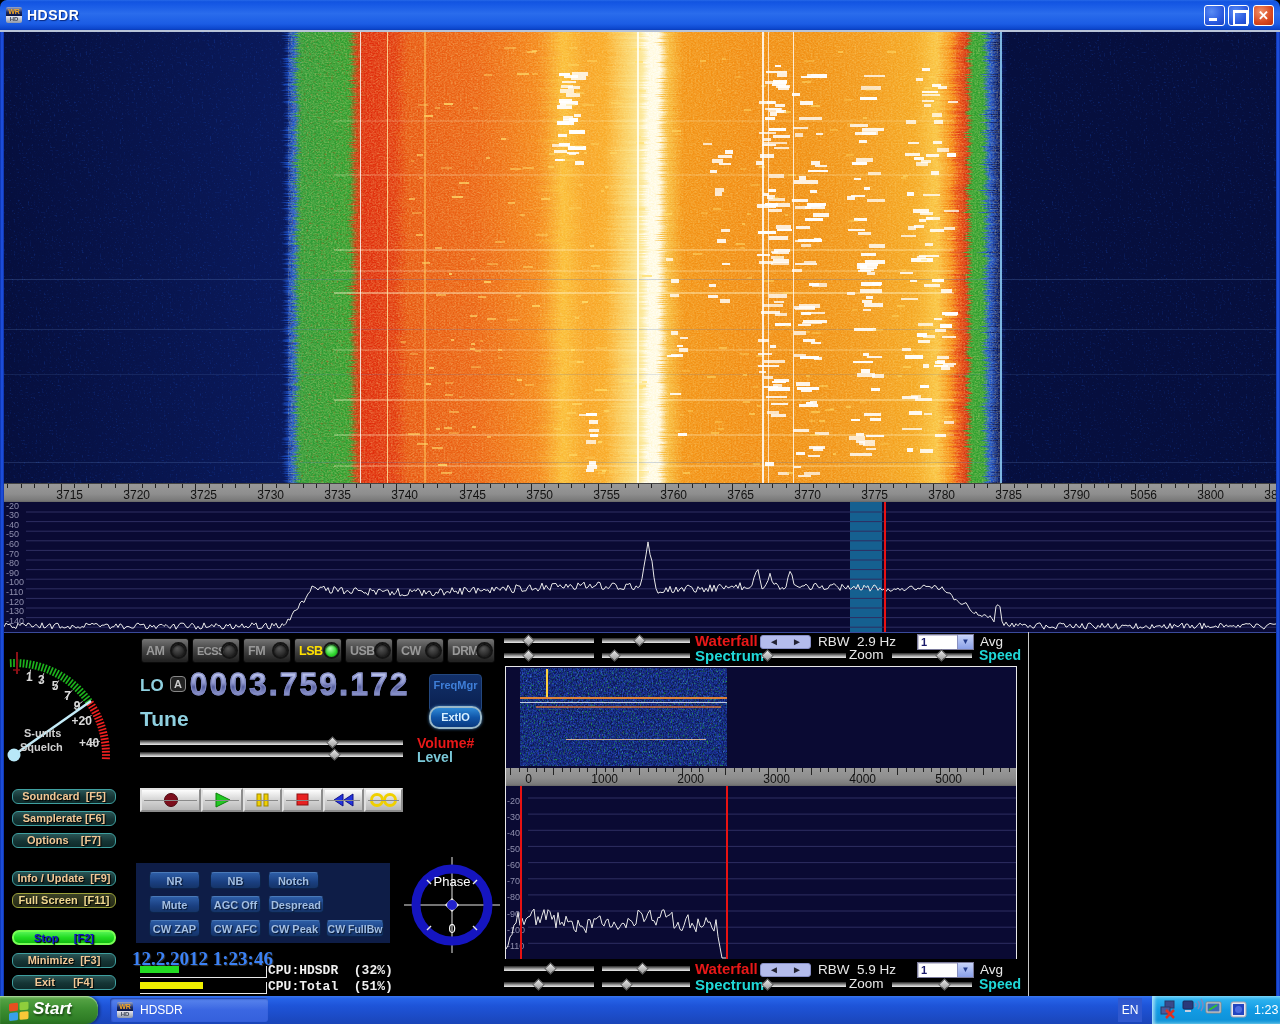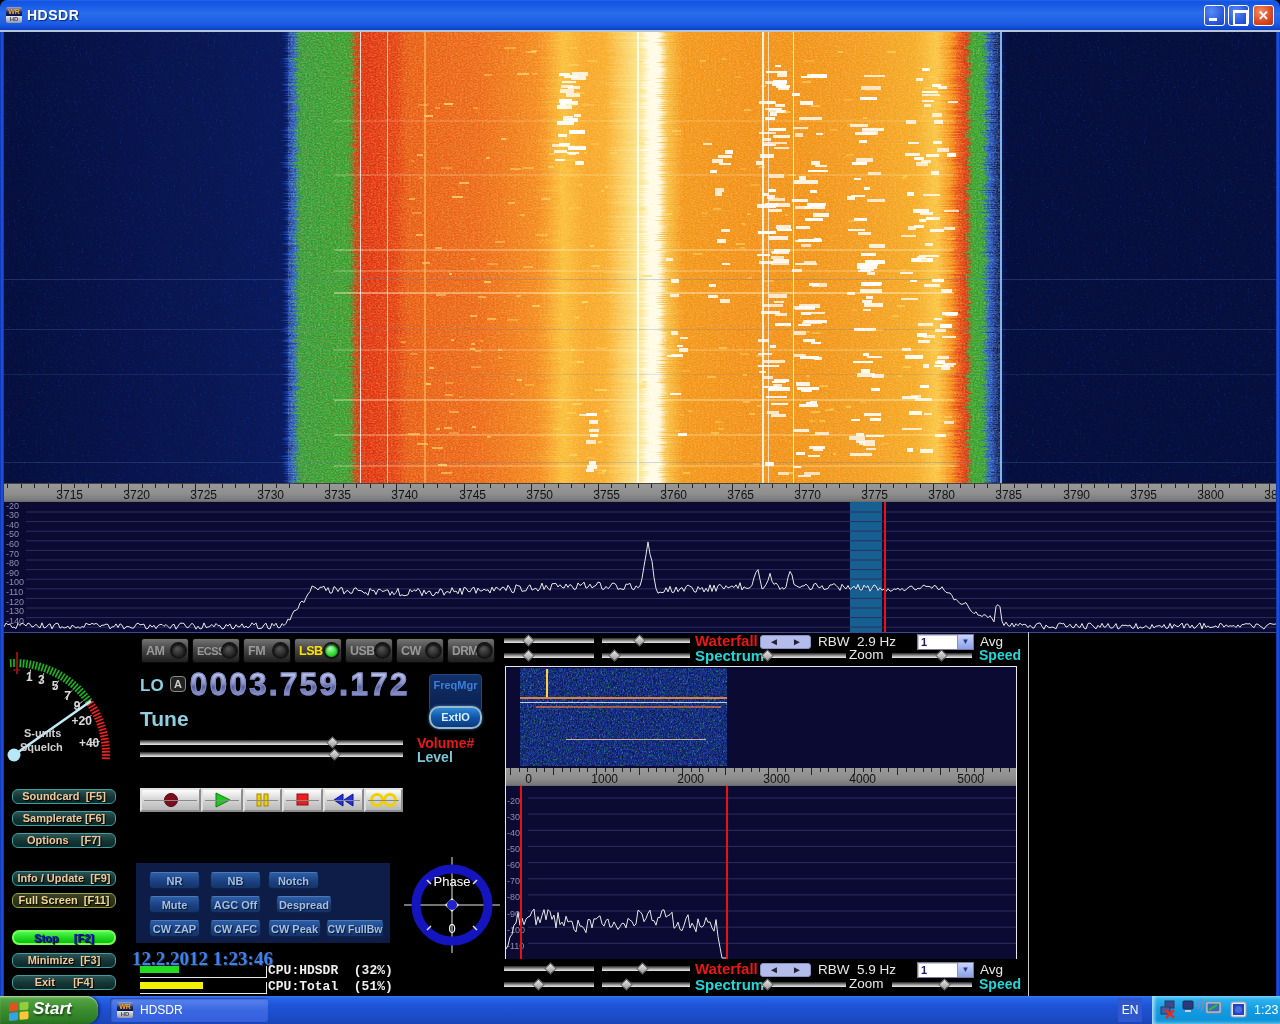--- a/index.html
+++ b/index.html
@@ -897,21 +897,21 @@
 <div class="flab" style="left:438px">3745</div>
 <div class="flab" style="left:505px">3750</div>
 <div class="flab" style="left:572px">3755</div>
 <div class="flab" style="left:639px">3760</div>
 <div class="flab" style="left:706px">3765</div>
 <div class="flab" style="left:773px">3770</div>
 <div class="flab" style="left:840px">3775</div>
 <div class="flab" style="left:907px">3780</div>
 <div class="flab" style="left:974px">3785</div>
 <div class="flab" style="left:1042px">3790</div>
-<div class="flab" style="left:1109px">3795</div>
+<div class="flab" style="left:1109px">5056</div>
 <div class="flab" style="left:1176px">3800</div>
 <div class="flab" style="left:1243px">3805</div>
 </div>
 
 <div id="spectrum">
 <svg width="1272" height="130" xmlns="http://www.w3.org/2000/svg">
 <rect width="1272" height="130" fill="#0a0a33"></rect>
 <rect x="846" y="0" width="32" height="130" fill="#156090"></rect>
 <line x1="22" x2="1272" y1="10.0" y2="10.0" stroke="#2e2e62" stroke-width="1"></line>
 <line x1="22" x2="1272" y1="19.6" y2="19.6" stroke="#2e2e62" stroke-width="1"></line>
@@ -1097,21 +1097,21 @@
           <circle cx="11" cy="10" r="5.5" fill="none" stroke="#f0d000" stroke-width="3"></circle>
           <circle cx="24" cy="10" r="5.5" fill="none" stroke="#f0d000" stroke-width="3"></circle>
         </svg></div>
 
   <div style="position:absolute;left:132px;top:231px;width:254px;height:80px;background:#0e1d47;">
     <div class="bluebtn" style="left:13px;top:9px;">NR</div>
     <div class="bluebtn" style="left:74px;top:9px;">NB</div>
     <div class="bluebtn" style="left:132px;top:9px;">Notch</div>
     <div class="bluebtn" style="left:13px;top:33px;">Mute</div>
     <div class="bluebtn" style="left:74px;top:33px;">AGC Off</div>
-    <div class="bluebtn" style="left:140px;top:33px;width:56px">Despread</div>
+    <div class="bluebtn" style="left:132px;top:33px;width:56px">Despread</div>
     <div class="bluebtn" style="left:13px;top:57px;">CW ZAP</div>
     <div class="bluebtn" style="left:74px;top:57px;">CW AFC</div>
     <div class="bluebtn" style="left:132px;top:57px;width:53px">CW Peak</div>
     <div class="bluebtn" style="left:190px;top:57px;width:58px;font-size:10.5px">CW FullBw</div>
   </div>
 
   <div style="position:absolute;left:128px;top:316px;font-family:'Liberation Serif',serif;font-size:19px;font-weight:bold;color:#3b82f6;text-shadow:1px 1px 1px #333;">12.2.2012 1:23:46</div>
 
   <div class="cpubar" style="left:136px;top:334px;width:39px;background:#22dd22;"></div>
   <div style="position:absolute;left:136px;top:345px;width:127px;height:1px;background:#e8e8e8;"></div>
@@ -1269,21 +1269,21 @@
 <div class="tk" style="left:468px;height:4px"></div>
 <div class="tk" style="left:477px;height:7px"></div>
 <div class="tk" style="left:486px;height:4px"></div>
 <div class="tk" style="left:494px;height:4px"></div>
 <div class="tk" style="left:503px;height:4px"></div>
           <div class="flab" style="left:-18px">0</div>
 <div class="flab" style="left:68px">1000</div>
 <div class="flab" style="left:154px">2000</div>
 <div class="flab" style="left:240px">3000</div>
 <div class="flab" style="left:326px">4000</div>
-<div class="flab" style="left:434px">5000</div>
+<div class="flab" style="left:412px">5000</div>
         </div>
     <svg width="510" height="173" xmlns="http://www.w3.org/2000/svg" style="position:absolute;left:0;top:119px">
       <rect width="510" height="173" fill="#0a0a33"></rect>
       <line x1="22" x2="510" y1="12.0" y2="12.0" stroke="#2e2e62" stroke-width="1"></line>
 <line x1="22" x2="510" y1="28.1" y2="28.1" stroke="#2e2e62" stroke-width="1"></line>
 <line x1="22" x2="510" y1="44.3" y2="44.3" stroke="#2e2e62" stroke-width="1"></line>
 <line x1="22" x2="510" y1="60.4" y2="60.4" stroke="#2e2e62" stroke-width="1"></line>
 <line x1="22" x2="510" y1="76.6" y2="76.6" stroke="#2e2e62" stroke-width="1"></line>
 <line x1="22" x2="510" y1="92.8" y2="92.8" stroke="#2e2e62" stroke-width="1"></line>
 <line x1="22" x2="510" y1="108.9" y2="108.9" stroke="#2e2e62" stroke-width="1"></line>

